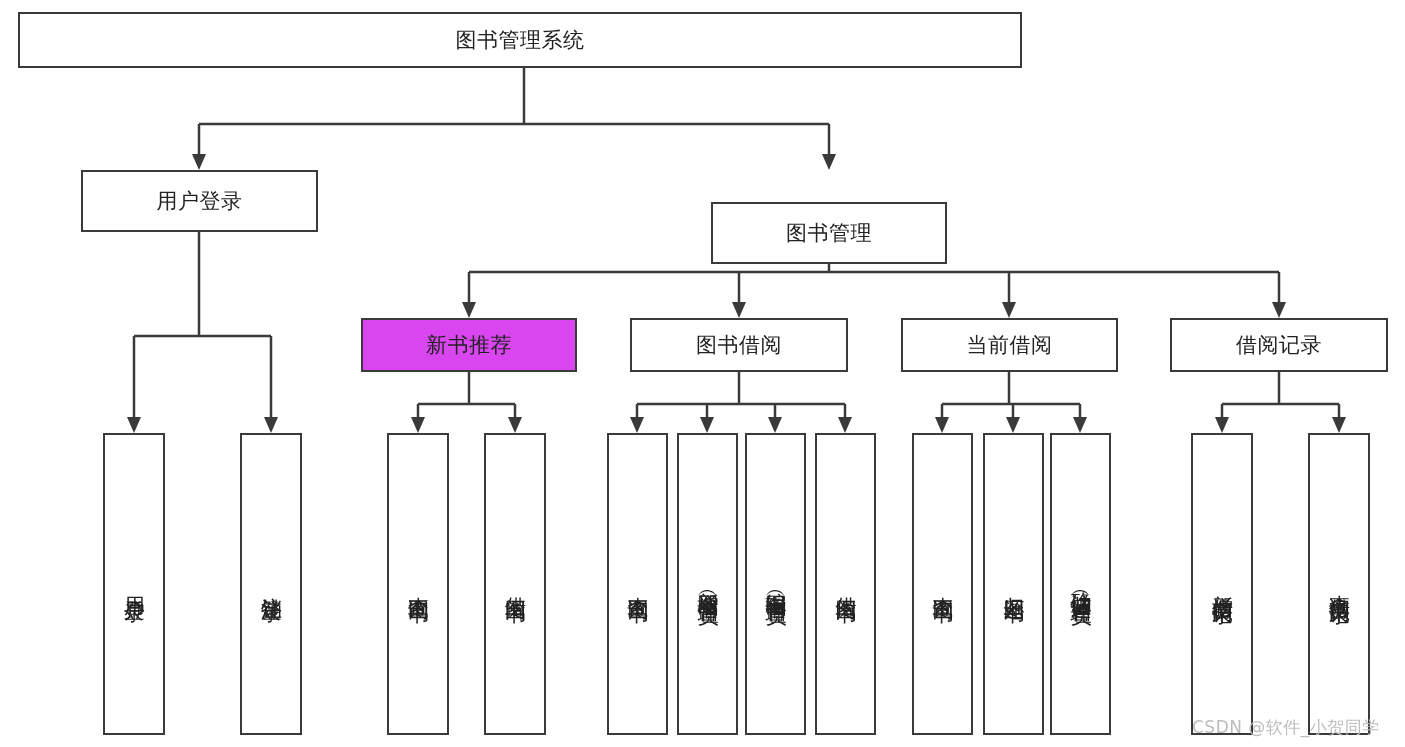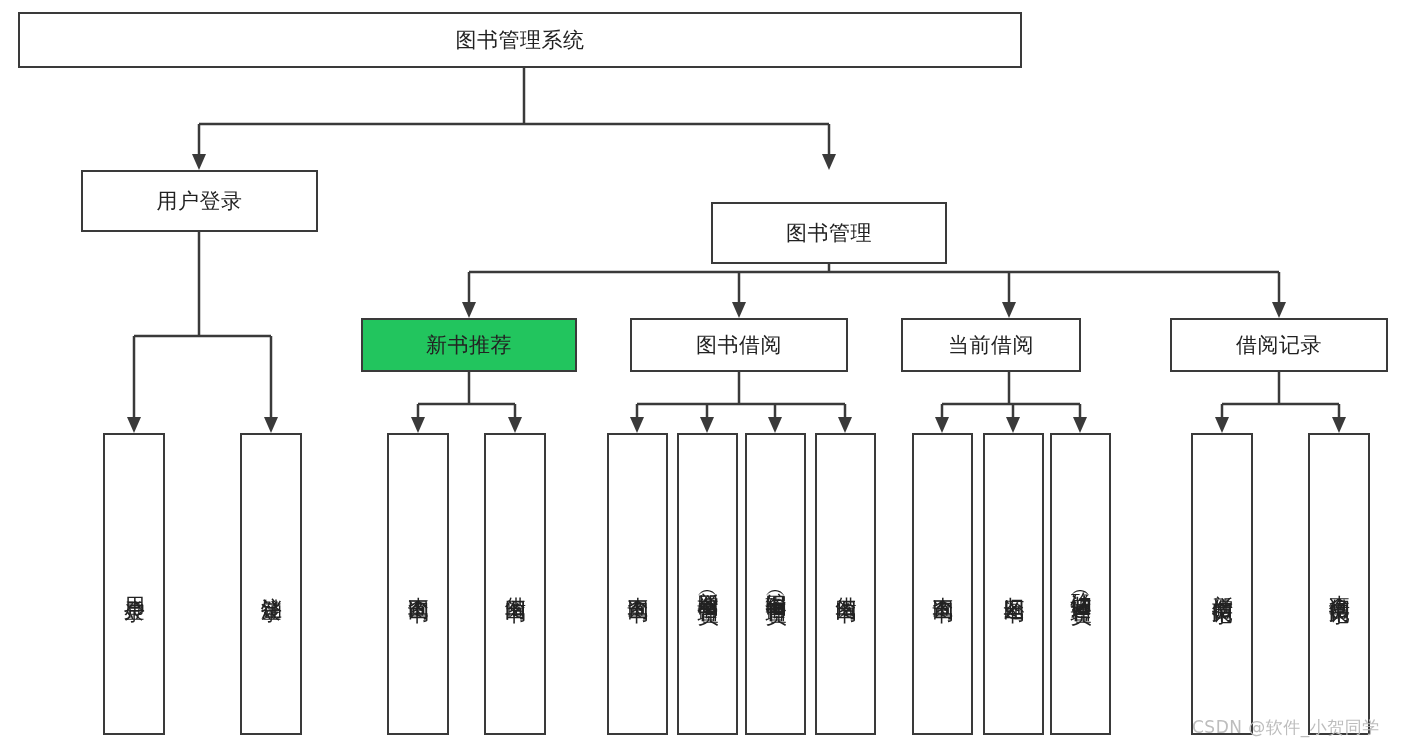--- a/index.html
+++ b/index.html
@@ -132,27 +132,27 @@
   <div id="boxes">
       <div class="node-box" style="left: 18px; top: 12px; width: 1004px; height: 56px; border-color: rgb(58, 58, 58); background: rgb(255, 255, 255); align-items: center;">
         <span class="node-label" style="color: rgb(34, 34, 34);">图书管理系统</span>
       </div>
       <div class="node-box" style="left: 81px; top: 170px; width: 237px; height: 62px; border-color: rgb(58, 58, 58); background: rgb(255, 255, 255);">
         <span class="node-label" style="color: rgb(34, 34, 34);">用户登录</span>
       </div>
       <div class="node-box" style="left: 711px; top: 170px; width: 236px; height: 62px; border-color: rgb(58, 58, 58); background: rgb(255, 255, 255); margin-top: 32px;">
         <span class="node-label" style="color: rgb(34, 34, 34);">图书管理</span>
       </div>
-      <div class="node-box" style="left: 361px; top: 318px; width: 216px; height: 54px; border-color: rgb(58, 58, 58); background: #22c55e;">
+      <div class="node-box" style="left: 361px; top: 318px; width: 216px; height: 54px; border-color: rgb(58, 58, 58); background: #d946ef;">
         <span class="node-label" style="color: rgb(34, 34, 34);">新书推荐</span>
       </div>
       <div class="node-box" style="left: 630px; top: 318px; width: 218px; height: 54px; border-color: rgb(58, 58, 58); background: rgb(255, 255, 255);">
         <span class="node-label" style="color: rgb(34, 34, 34);">图书借阅</span>
       </div>
-      <div class="node-box" style="left: 901px; top: 318px; width: 180px; height: 54px; border-color: rgb(58, 58, 58); background: rgb(255, 255, 255);">
+      <div class="node-box" style="left: 901px; top: 318px; width: 217px; height: 54px; border-color: rgb(58, 58, 58); background: rgb(255, 255, 255);">
         <span class="node-label" style="color: rgb(34, 34, 34);">当前借阅</span>
       </div>
       <div class="node-box" style="left: 1170px; top: 318px; width: 218px; height: 54px; border-color: rgb(58, 58, 58); background: rgb(255, 255, 255);">
         <span class="node-label" style="color: rgb(34, 34, 34);">借阅记录</span>
       </div>
       <div class="node-box vertical" style="left: 103px; top: 433px; width: 62px; height: 302px; border-color: rgb(58, 58, 58); background: rgb(255, 255, 255);">
         <span class="node-label" style="color: rgb(34, 34, 34);">用户登录</span>
       </div>
       <div class="node-box vertical" style="left: 240px; top: 433px; width: 62px; height: 302px; border-color: rgb(58, 58, 58); background: rgb(255, 255, 255);">
         <span class="node-label" style="color: rgb(34, 34, 34);">注销登录</span>

